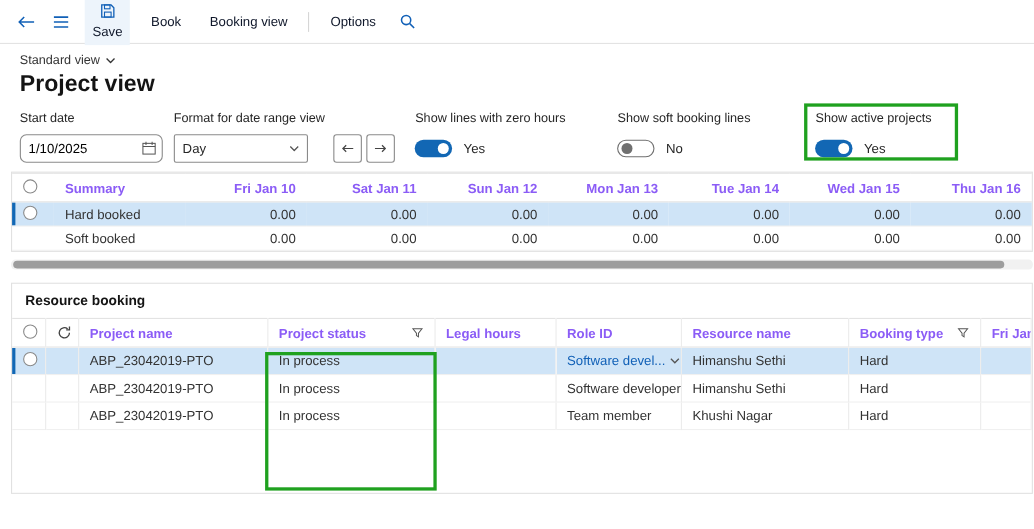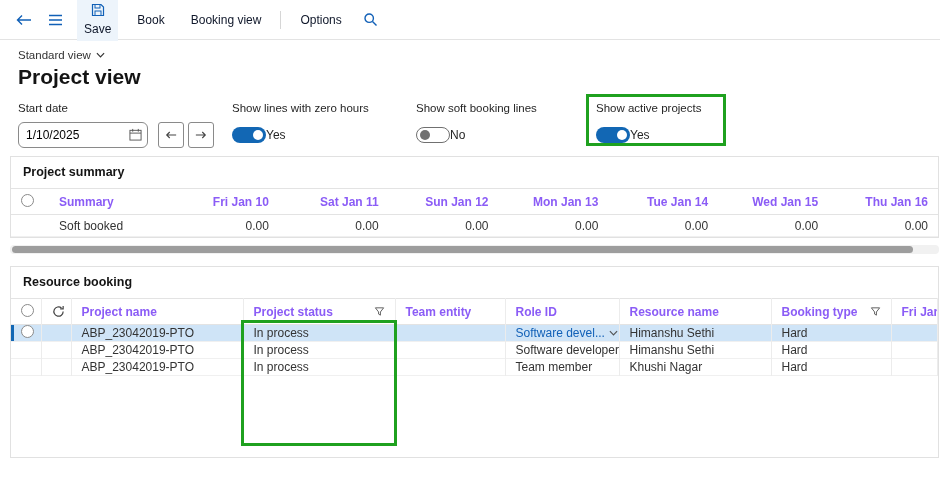--- a/index.html
+++ b/index.html
@@ -33,21 +33,21 @@
             display:flex; align-items:center; justify-content:space-between; padding:0 7px; cursor:pointer; }
   .f-startdate { margin-right:10px; }
   .f-format { margin-right:8px; }
   .nav-arrows { display:flex; gap:4px; margin-top:20px; margin-right:18px; }
   .nav-btn { width:26px; height:26px; border:1px solid #8a8a8a; border-radius:3px; background:#fff;
              display:flex; align-items:center; justify-content:center; cursor:pointer; padding:0; }
   .f-toggle { margin-right:34px; }
   .f-zero { width:150px; }
   .f-soft { width:140px; margin-right:40px; }
   .f-active { position:relative; width:112px; }
-  .toggle-row { display:flex; align-items:center; margin-top:4px; height:18px; }
+  .toggle-row { display:flex; align-items:center; gap:10px; margin-top:4px; height:18px; }
   .toggle { width:34px; height:16px; border-radius:9px; position:relative; cursor:pointer; }
   .toggle.on { background:#1267b4; }
   .toggle.on .knob { position:absolute; right:3px; top:3px; width:10px; height:10px; border-radius:50%; background:#fff; }
   .toggle.off { background:#fff; border:1px solid #707070; }
   .toggle.off .knob { position:absolute; left:3px; top:2px; width:10px; height:10px; border-radius:50%; background:#707070; }
   .annotation-inline { position:absolute; left:-10px; top:-8px; right:-18px; bottom:-2px;
                        border:3px solid #1fa11f; pointer-events:none; }
   
   .section { width:929px; margin-left:10px; border:1px solid #e1e1e1; background:#fff; }
   .sec-summary { margin-top:8px; }
@@ -59,21 +59,21 @@
   thead tr { border-top:1px solid #e3e3e3; border-bottom:1px solid #e3e3e3; }
   tbody tr { border-bottom:1px solid #f0f0f0; }
   .t-summary td { height:22px; }
   .t-summary .num, .t-summary th.num { text-align:right; }
   tr.selected { background:#cfe4f7; }
   tr.selected td:first-child { box-shadow: inset 3px 0 0 #1267b4; }
   .radio { width:13px; height:13px; border:1px solid #8a8a8a; border-radius:50%; display:inline-block; background:#fff; }
   .hscroll { width:929px; height:9px; margin:7px 0 0 10px; background:#f1f1f1; position:relative; border-radius:4px; }
   .hscroll .thumb { position:absolute; left:2px; top:1px; height:7px; width:97%; background:#9d9d9d; border-radius:4px; cursor:grab; }
   .t-resource th, .t-resource td { border-right:1px solid #ececec; }
-  .t-resource td { height:17px; }
+  .t-resource td { height:25px; }
   .th-flex { display:flex; align-items:center; justify-content:space-between; }
   .link { color:#1160b7; }
   .role-combo { display:flex; align-items:center; justify-content:space-between; gap:4px; }
   
   .annotation-abs { position:absolute; left:241px; top:320px; width:156px; height:126px;
                     border:3px solid #1fa11f; pointer-events:none; z-index:5; }
   svg { display:block; }
 </style>
 </head>
 <body>
@@ -128,20 +128,31 @@
       <input class="text-input" value="1/10/2025" style="">
       <span class="cal">
         <svg width="13" height="13" viewBox="0 0 14 14">
             <rect x="1" y="2.5" width="12" height="10.5" fill="none" stroke="#555"></rect>
             <path d="M1 5.5 h12 M4 1 v3 M10 1 v3" stroke="#555"></path>
           </svg>
       </span>
     </div>
   </div>
 
+  <div class="field f-format">
+    <label>Format for date range view</label>
+    <div class="select">
+      <span>Day</span>
+      <span>
+        <svg width="9" height="6" viewBox="0 0 10 6">
+            <path d="M1 1 L5 5 L9 1" fill="none" stroke="#555" stroke-width="1.3"></path>
+          </svg>
+      </span>
+    </div>
+  </div>
 
   <div class="nav-arrows">
     <button class="nav-btn">
       <svg width="12" height="10" viewBox="0 0 14 10">
           <path d="M13 5 H2 M5.5 1.5 L2 5 L5.5 8.5" stroke="#444" stroke-width="1.3" fill="none"></path>
         </svg>
     </button>
     <button class="nav-btn">
       <svg width="12" height="10" viewBox="0 0 14 10">
           <path d="M1 5 H12 M8.5 1.5 L12 5 L8.5 8.5" stroke="#444" stroke-width="1.3" fill="none"></path>
@@ -175,21 +186,20 @@
       <div class="toggle on">
           <span class="knob"></span>
         </div>
       <span>Yes</span>
     </div>
     <div class="annotation-inline"></div>
   </div>
 </div>
 
 <div class="section sec-summary">
-  <div class="section-title">Project summary</div>
   <table class="t-summary">
     <colgroup>
       <col style="width:38px">
         <col style="width:120px">
       <col>
         <col>
         <col>
         <col>
         <col>
         <col>
@@ -202,20 +212,31 @@
         <th class="num">Fri Jan 10</th>
         <th class="num">Sat Jan 11</th>
         <th class="num">Sun Jan 12</th>
         <th class="num">Mon Jan 13</th>
         <th class="num">Tue Jan 14</th>
         <th class="num">Wed Jan 15</th>
         <th class="num">Thu Jan 16</th>
       </tr>
     </thead>
     <tbody>
+      <tr class="selected">
+        <td><span class="radio"></span></td>
+        <td>Hard booked</td>
+        <td class="num">0.00</td>
+        <td class="num">0.00</td>
+        <td class="num">0.00</td>
+        <td class="num">0.00</td>
+        <td class="num">0.00</td>
+        <td class="num">0.00</td>
+        <td class="num">0.00</td>
+      </tr>
       <tr>
         <td></td>
         <td>Soft booked</td>
         <td class="num">0.00</td>
         <td class="num">0.00</td>
         <td class="num">0.00</td>
         <td class="num">0.00</td>
         <td class="num">0.00</td>
         <td class="num">0.00</td>
         <td class="num">0.00</td>
@@ -257,21 +278,21 @@
         <th>
           <span class="th-flex">
             <span>Project status</span>
             <span>
               <svg width="11" height="11" viewBox="0 0 12 12">
                   <path d="M1.5 2 h9 L7 6.5 V10 L5 8.8 V6.5 Z" fill="none" stroke="#555" stroke-width="1"></path>
                 </svg>
             </span>
           </span>
         </th>
-        <th>Team entity</th>
+        <th>Legal hours</th>
         <th>Role ID</th>
         <th>Resource name</th>
         <th>
           <span class="th-flex">
             <span>Booking type</span>
             <span>
               <svg width="11" height="11" viewBox="0 0 12 12">
                   <path d="M1.5 2 h9 L7 6.5 V10 L5 8.8 V6.5 Z" fill="none" stroke="#555" stroke-width="1"></path>
                 </svg>
             </span>

